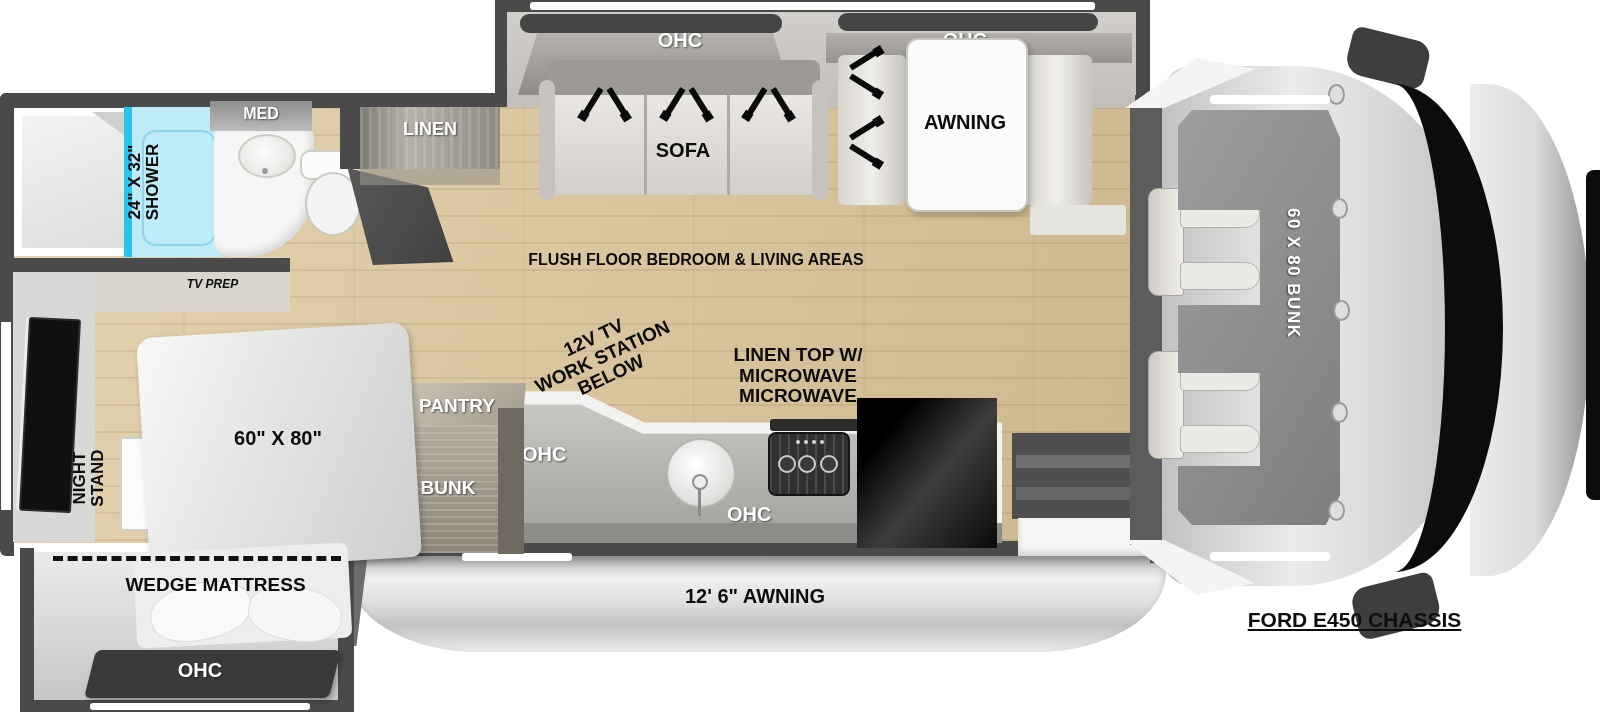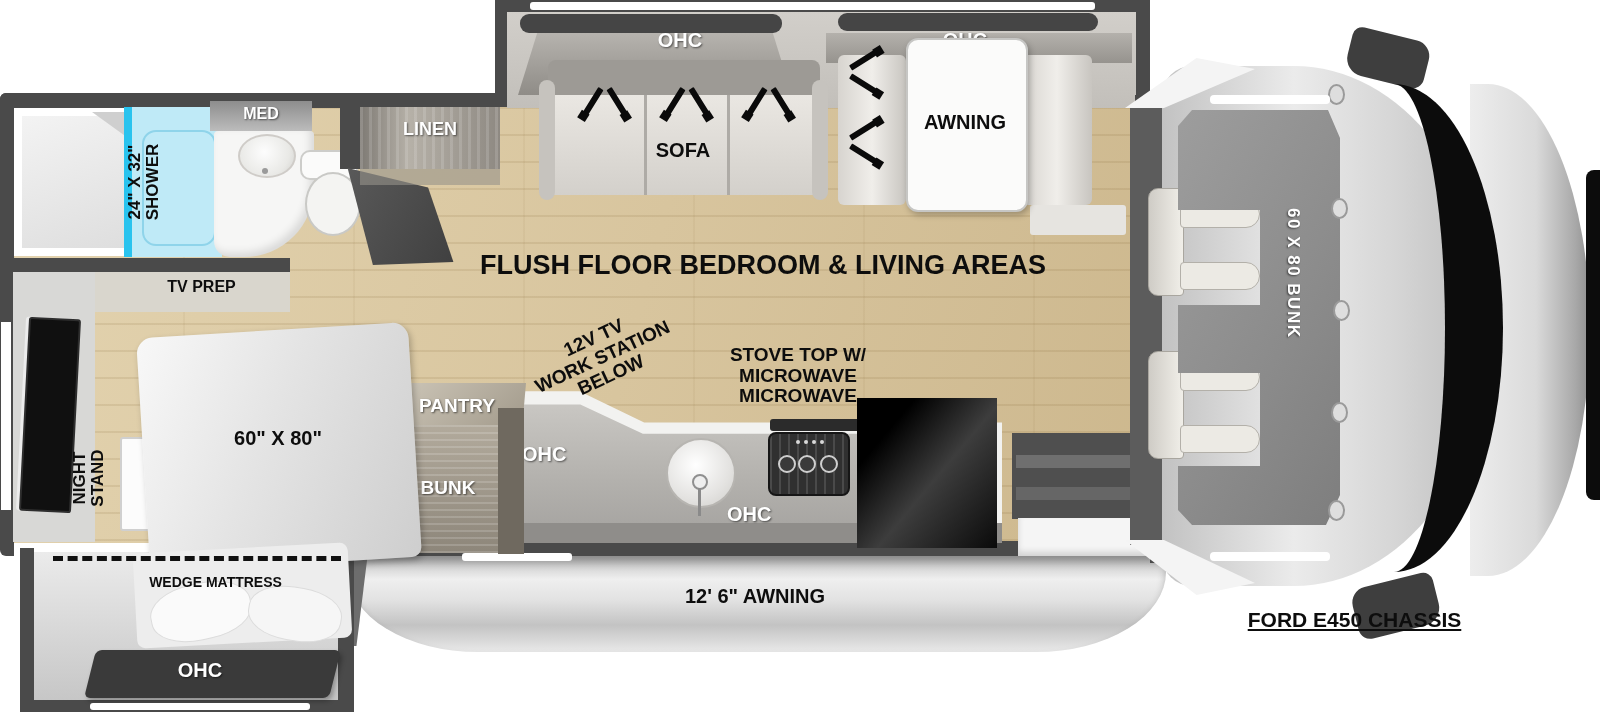--- a/index.html
+++ b/index.html
@@ -119,27 +119,27 @@
   <div class="lbl wlbl ctr" style="left:210px;top:105px;width:102px;font-size:16px;">MED</div>
   <div class="abs" style="left:214px;top:131px;width:100px;height:126px;background:#f6f6f5;border-radius:4px 4px 70px 16px;box-shadow:inset -4px -4px 8px rgba(0,0,0,.12);"></div>
   <div class="abs" style="left:238px;top:134px;width:54px;height:40px;border-radius:50%;background:radial-gradient(circle at 45% 40%,#fdfdfd,#e9e9e6 65%,#cfcfcc);border:2px solid #cfccc8;"></div>
   <div class="abs" style="left:262px;top:168px;width:6px;height:6px;border-radius:50%;background:#9a9a9a;"></div>
   <div class="abs" style="left:300px;top:150px;width:54px;height:26px;border-radius:10px;background:#fbfbfa;border:2px solid #cdcdca;"></div>
   <div class="abs" style="left:305px;top:172px;width:52px;height:60px;border-radius:50%;background:#f4f4f2;border:2px solid #c9c9c6;"></div>
   <div class="wall" style="left:340px;top:107px;width:22px;height:62px;"></div>
   <div class="abs" style="left:343px;top:165px;width:115px;height:102px;background:linear-gradient(120deg,#5a5a5a,#3f3f3f);clip-path:polygon(4% 3%,74% 22%,96% 95%,26% 98%);"></div>
   <div class="wall" style="left:13px;top:258px;width:277px;height:14px;"></div>
   <div class="abs" style="left:13px;top:272px;width:277px;height:40px;background:#d9d6cd;"></div>
-  <div class="lbl ctr" style="left:124px;top:278px;width:155px;font-size:16px;">TV PREP</div>
+  <div class="lbl ctr" style="left:135px;top:278px;width:155px;font-size:12px;font-style:italic;">TV PREP</div>
 
   <div class="abs" style="left:360px;top:107px;width:140px;height:62px;background:repeating-linear-gradient(90deg,rgba(255,255,255,.14) 0 3px,rgba(0,0,0,0) 3px 9px),linear-gradient(90deg,#7e7a74,#b6b1a8 35%,#8e8982);"></div>
   <div class="abs" style="left:360px;top:169px;width:140px;height:16px;background:rgba(150,146,138,.6);"></div>
   <div class="lbl wlbl ctr" style="left:362px;top:120px;width:136px;font-size:18px;">LINEN</div>
 
-  <div class="lbl ctr" style="left:480px;top:251px;width:432px;font-size:27px;">FLUSH FLOOR BEDROOM &amp; LIVING AREAS</div>
+  <div class="lbl ctr" style="left:480px;top:251px;width:432px;font-size:16px;">FLUSH FLOOR BEDROOM &amp; LIVING AREAS</div>
 
   <div class="abs" style="left:505px;top:385px;width:497px;height:156px;background:#f2f2f0;clip-path:polygon(0% 4%,15% 4%,28% 24%,100% 24%,100% 98%,0% 98%);"></div>
   <div class="abs" style="left:513px;top:396px;width:481px;height:140px;background:linear-gradient(180deg,#cbc9c5,#b3b1ad 60%,#a5a3a0);clip-path:polygon(0% 6%,14% 6%,27% 27%,100% 27%,100% 96%,0% 96%);"></div>
   <div class="abs" style="left:505px;top:523px;width:497px;height:20px;background:#8f8d8a;"></div>
   <div class="lbl wlbl" style="left:522px;top:444px;font-size:20px;">OHC</div>
   <div class="lbl wlbl" style="left:727px;top:504px;font-size:20px;">OHC</div>
   <div class="abs" style="left:666px;top:438px;width:66px;height:66px;border-radius:50%;background:radial-gradient(circle at 42% 38%,#ffffff,#e4e3e1 60%,#cecdc9);border:2px solid #b7b5b1;"></div>
   <div class="abs" style="left:692px;top:474px;width:12px;height:12px;border-radius:50%;background:#eeeeee;border:2px solid #8f8f8f;"></div>
   <div class="abs" style="left:698px;top:488px;width:3px;height:28px;background:#8a8a8a;"></div>
   <div class="abs" style="left:770px;top:419px;width:100px;height:12px;background:#2b2b2b;border-radius:3px;"></div>
@@ -156,21 +156,21 @@
   <div class="lbl wlbl ctr" style="left:396px;top:396px;width:122px;font-size:19px;">PANTRY</div>
   <div class="lbl wlbl ctr" style="left:398px;top:478px;width:100px;font-size:19px;">BUNK</div>
 
   <div class="lbl ctr" style="left:515px;top:326px;width:175px;font-size:19px;transform:rotate(-25deg);">
     <span>12V TV</span>
     <span>WORK STATION</span>
     <span>BELOW</span>
   </div>
 
   <div class="lbl ctr" style="left:708px;top:345px;width:180px;font-size:19px;">
-    <span>STOVE TOP W/</span>
+    <span>LINEN TOP W/</span>
     <span>MICROWAVE</span>
     <span>MICROWAVE</span>
   </div>
 
   <div class="abs" style="left:13px;top:272px;width:82px;height:270px;background:#d8d8d6;"></div>
   <div class="abs" style="left:24px;top:318px;width:48px;height:190px;background:#101010;border:2px solid #2e2e2e;border-radius:3px;transform:rotate(3deg);box-shadow:-3px 0 0 #ececec;"></div>
   <div class="lbl ctr" style="left:41px;top:451px;width:114px;height:54px;font-size:17px;transform:rotate(-90deg);">
     <span>NIGHT</span>
     <span>STAND</span>
   </div>
@@ -183,21 +183,21 @@
 
   <div class="abs" style="left:143px;top:330px;width:272px;height:235px;transform:rotate(-3.5deg);border-radius:16px 16px 10px 10px;background:linear-gradient(115deg,#f8f8f8 0%,#e4e4e4 45%,#cecece 100%);box-shadow:2px 3px 6px rgba(0,0,0,.25);"></div>
   <div class="abs" style="left:135px;top:548px;width:215px;height:95px;transform:rotate(-3deg);background:#ededed;border-radius:8px;"></div>
   <div class="abs" style="left:150px;top:583px;width:100px;height:55px;transform:rotate(-12deg);background:#fafafa;border:1px solid #dcdcdc;border-radius:45%;"></div>
   <div class="abs" style="left:248px;top:587px;width:92px;height:52px;transform:rotate(9deg);background:#f6f6f6;border:1px solid #dcdcdc;border-radius:45%;"></div>
   <div class="lbl ctr" style="left:168px;top:428px;width:220px;font-size:20px;">
     <span>60" X 80"</span>
   </div>
 
   <div class="abs" style="left:53px;top:556px;width:288px;height:0;border-top:5px dashed #111;"></div>
-  <div class="lbl ctr" style="left:108px;top:575px;width:215px;font-size:14px;">WEDGE MATTRESS</div>
+  <div class="lbl ctr" style="left:108px;top:575px;width:215px;font-size:19px;">WEDGE MATTRESS</div>
   <div class="abs" style="left:90px;top:650px;width:245px;height:48px;background:#3a3a3a;transform:skewX(-14deg);border-radius:6px;box-shadow:3px 3px 5px rgba(0,0,0,.3);"></div>
   <div class="lbl wlbl ctr" style="left:140px;top:660px;width:120px;font-size:20px;">OHC</div>
   <div class="abs" style="left:90px;top:703px;width:220px;height:7px;background:#fff;border-radius:3px;"></div>
 
   <div class="abs" style="left:1012px;top:433px;width:124px;height:86px;background:#4f4f4f;"></div>
   <div class="stepband" style="left:1016px;top:455px;width:116px;height:13px;"></div>
   <div class="stepband" style="left:1016px;top:487px;width:116px;height:13px;background:#666;"></div>
   <div class="abs" style="left:1018px;top:518px;width:190px;height:38px;background:#f5f5f5;box-shadow:inset 0 -4px 6px rgba(0,0,0,.15);"></div>
   <div class="abs" style="left:1150px;top:390px;width:18px;height:90px;background:#f2f2f0;border:1px solid #b5b5b5;border-radius:8px;"></div>
   <div class="abs" style="left:1170px;top:412px;width:34px;height:140px;background:linear-gradient(90deg,#9a9a9a,#c6c6c6);border:2px solid #7c7c7c;border-radius:10px;"></div>

